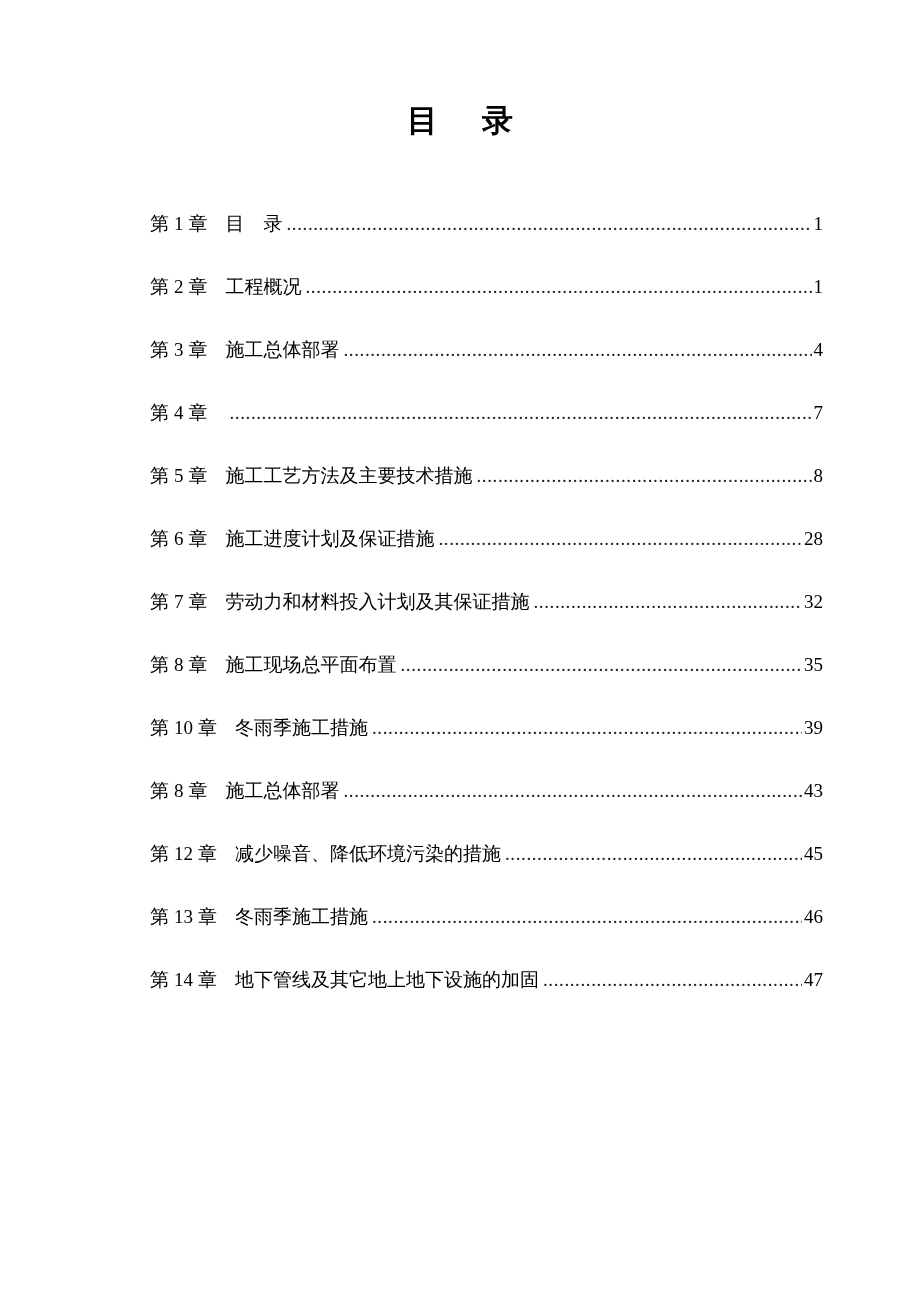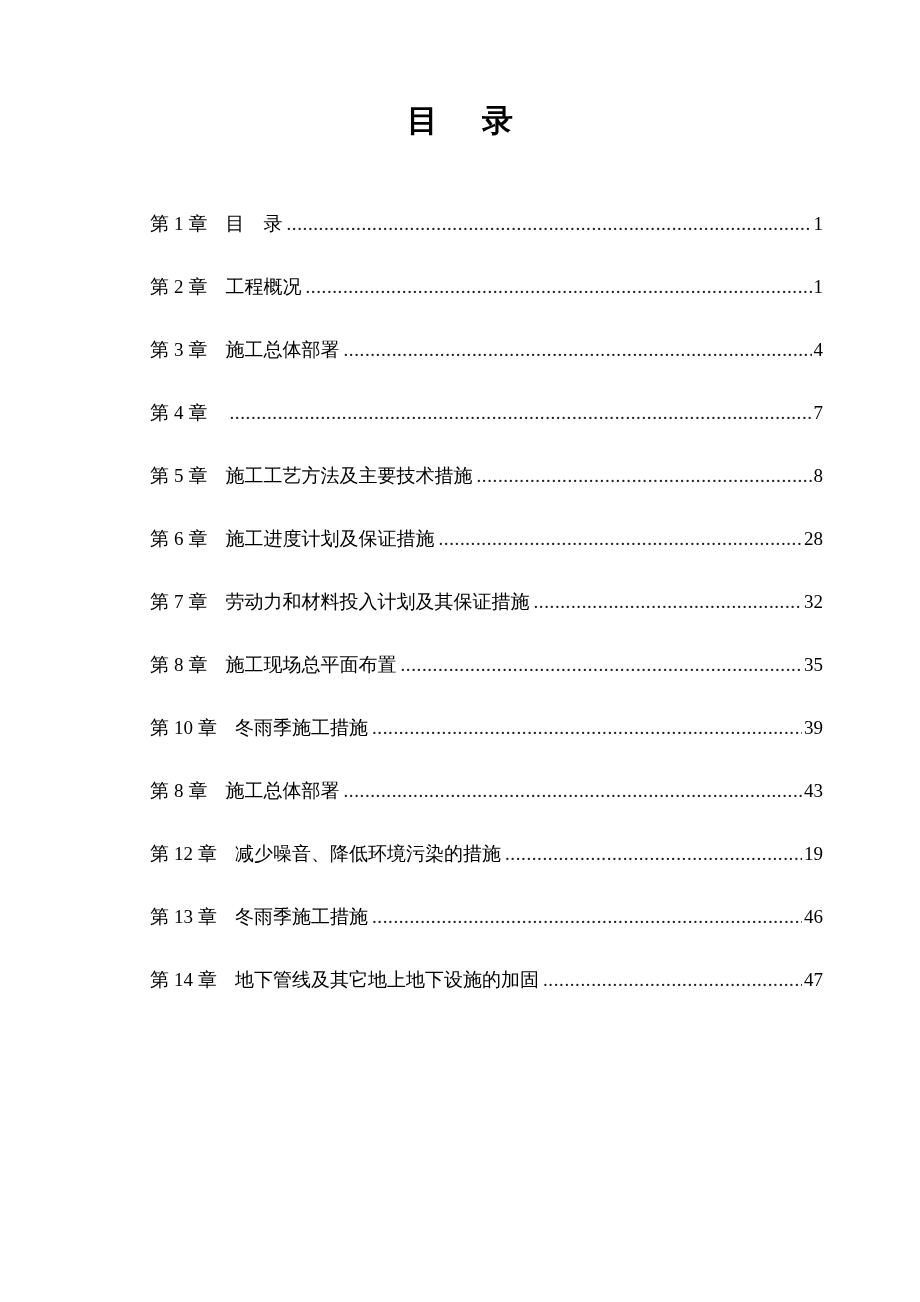--- a/index.html
+++ b/index.html
@@ -127,21 +127,21 @@
   <div class="toc-row">
     <span class="chap"><span>第</span><span class="num">8</span><span>章</span></span>
     <span class="entry-title">施工总体部署</span>
     <span class="leader"></span>
     <span class="page">43</span>
   </div>
   <div class="toc-row">
     <span class="chap"><span>第</span><span class="num">12</span><span>章</span></span>
     <span class="entry-title">减少噪音、降低环境污染的措施</span>
     <span class="leader"></span>
-    <span class="page">19</span>
+    <span class="page">45</span>
   </div>
   <div class="toc-row">
     <span class="chap"><span>第</span><span class="num">13</span><span>章</span></span>
     <span class="entry-title">冬雨季施工措施</span>
     <span class="leader"></span>
     <span class="page">46</span>
   </div>
   <div class="toc-row">
     <span class="chap"><span>第</span><span class="num">14</span><span>章</span></span>
     <span class="entry-title">地下管线及其它地上地下设施的加固</span>

